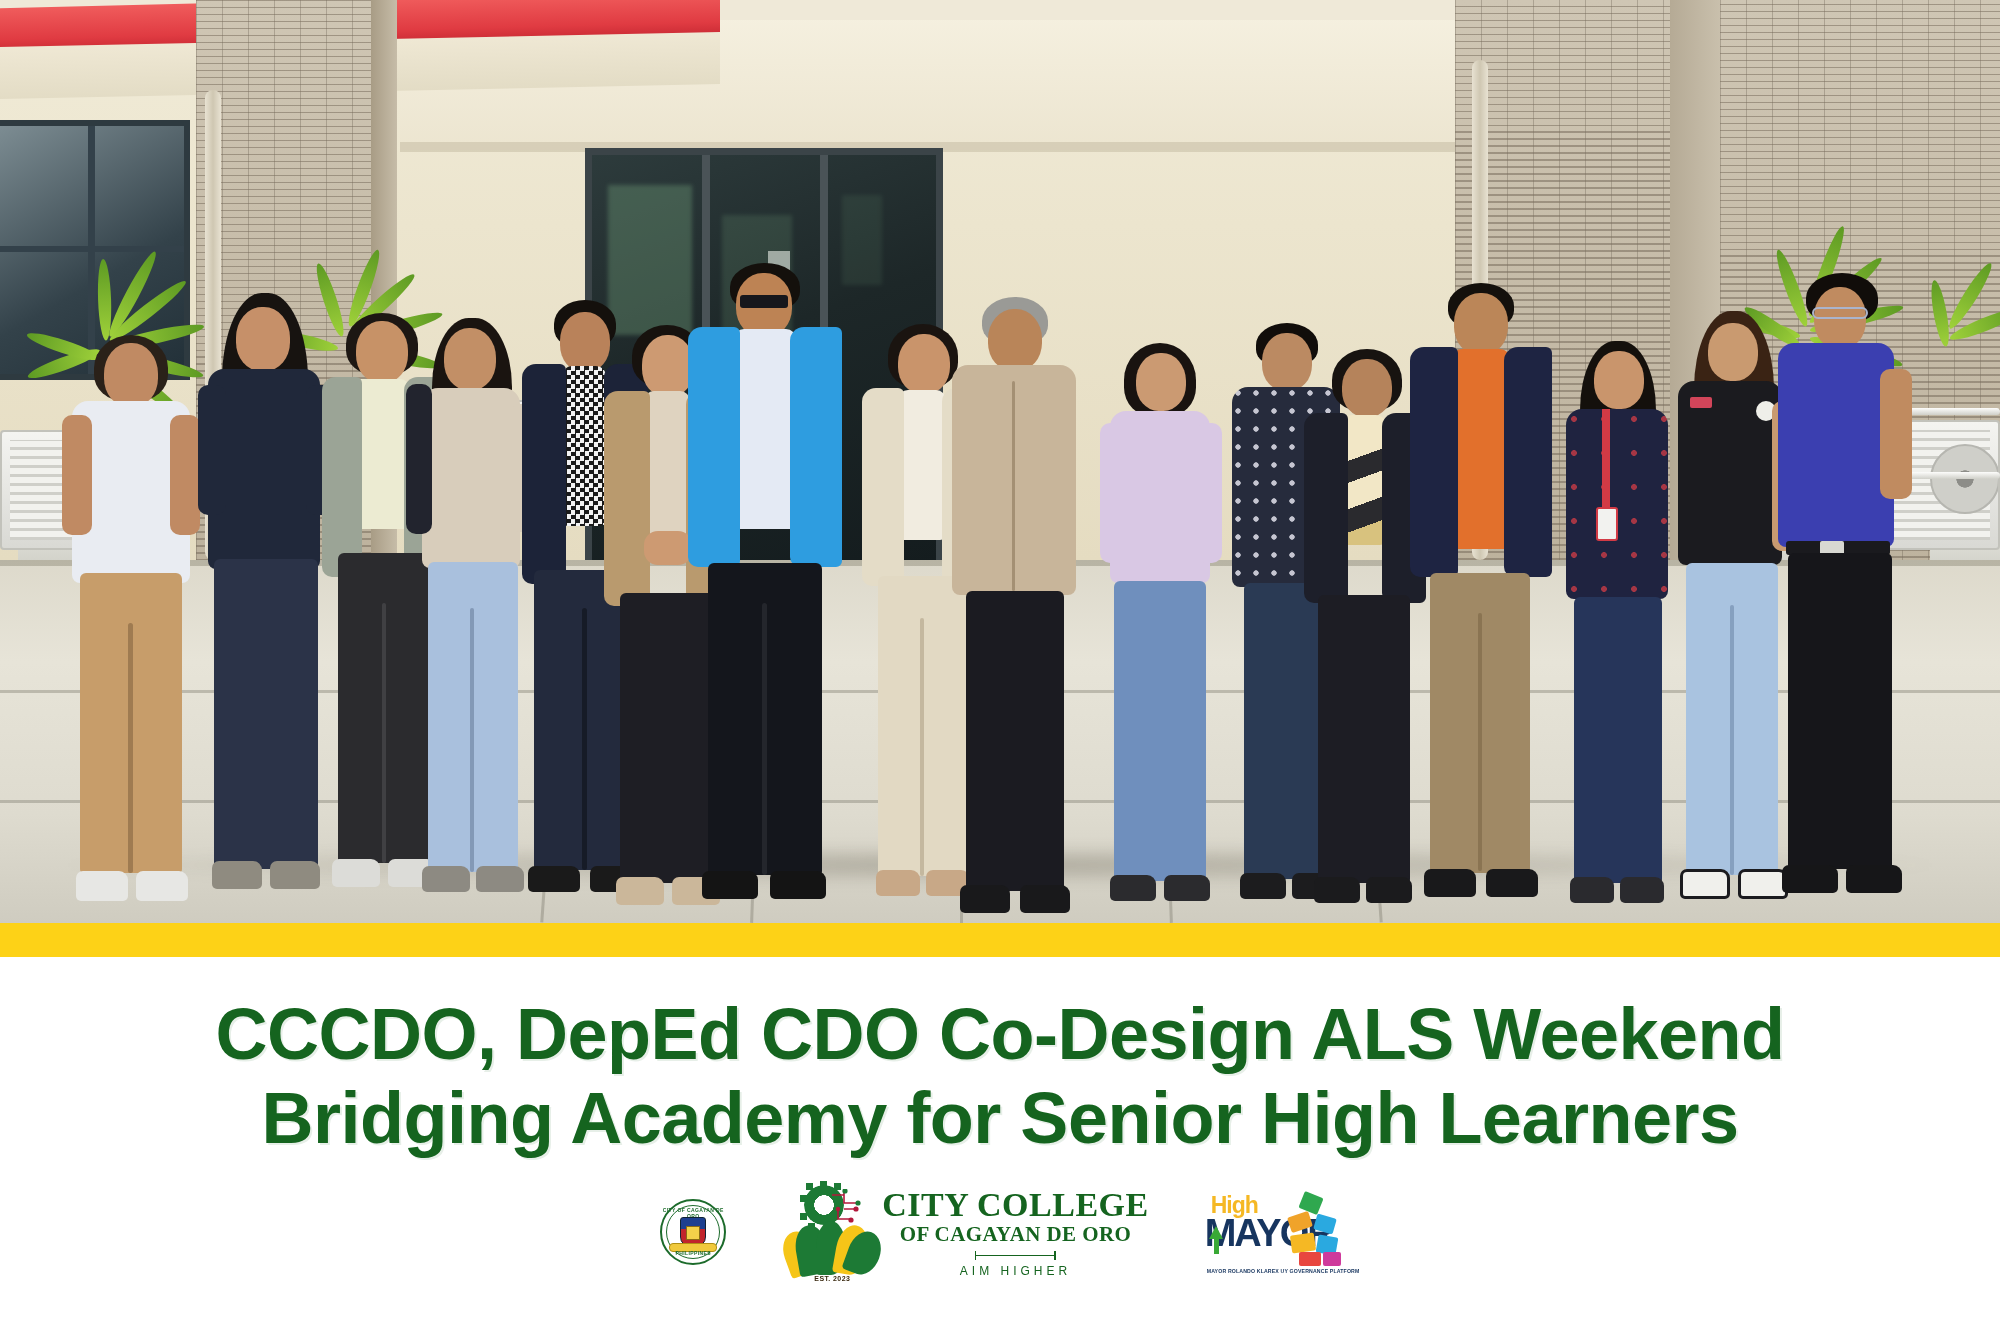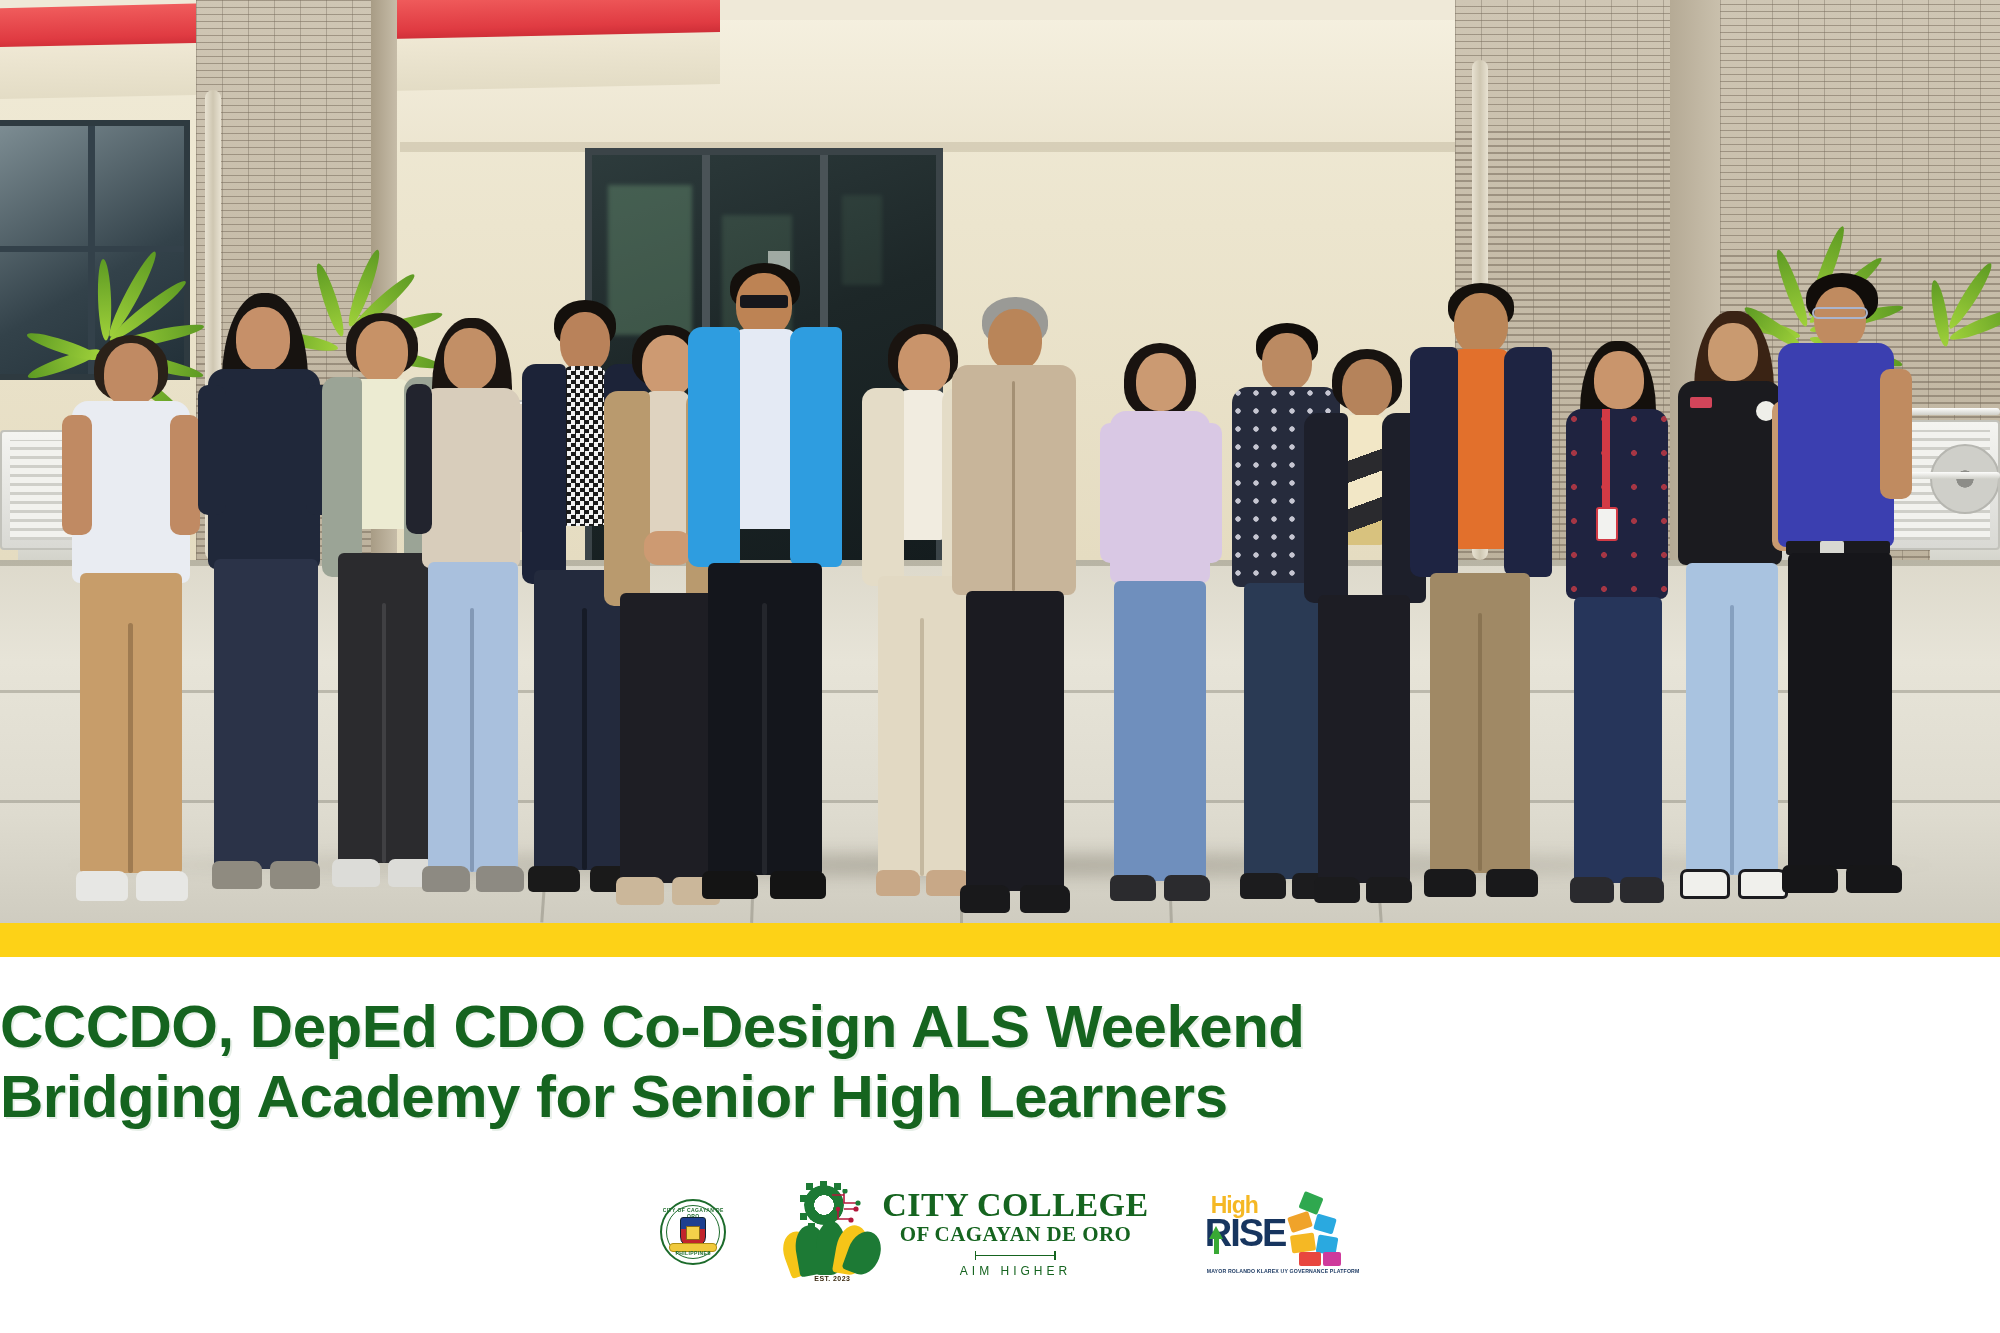--- a/index.html
+++ b/index.html
@@ -107,22 +107,22 @@
   .arm { position:absolute; border-radius:10px; }
   .shoe { position:absolute; border-radius:7px 9px 5px 5px; }
   .inner { position:absolute; border-radius:10px 10px 6px 6px; }
 
   
   .yellow-band { position:absolute; left:0; top:923px; width:2000px; height:34px;
                  background:#fdd217; }
 
   
   .caption { position:absolute; left:0; top:957px; width:2000px; height:376px; background:#fff; }
-  .title { position:absolute; left:0; top:35px; width:2000px; text-align:left;
-           color:#15641f; font-weight:bold; font-size:60px; line-height:1.17;
+  .title { position:absolute; left:0; top:35px; width:2000px; text-align:center;
+           color:#15641f; font-weight:bold; font-size:72px; line-height:1.17;
            letter-spacing:-0.5px; font-family:"Liberation Sans", sans-serif;
            text-shadow:2px 2px 0 rgba(21,100,31,.10); }
 
   
   .logos { position:absolute; left:0; top:215px; width:2000px; height:120px;
            display:flex; align-items:center; justify-content:center; gap:56px; }
   .logo { display:flex; align-items:center; }
 
   
   .seal { width:66px; height:66px; border-radius:50%; position:relative;
@@ -533,21 +533,21 @@
               <span class="ln"></span>
               <span class="cap"></span>
           </div>
           <div class="t3">AIM HIGHER</div>
         </div>
       </div>
 
       <div class="logo">
         <div class="rise">
           <div class="cdeo">High</div>
-          <div class="word">RISE</div>
+          <div class="word">MAYOR</div>
           <div class="arrow"></div>
           <div class="arrowstem"></div>
           <div class="chev" style="left:96px;top:2px;width:20px;height:18px;background:#2fa84f;transform:rotate(22deg);border-radius:2px;"></div>
           <div class="chev" style="left:84px;top:22px;width:22px;height:16px;background:#f0a32a;transform:rotate(-18deg);border-radius:2px;"></div>
           <div class="chev" style="left:110px;top:24px;width:20px;height:16px;background:#2aa9e0;transform:rotate(16deg);border-radius:2px;"></div>
           <div class="chev" style="left:86px;top:42px;width:24px;height:18px;background:#f5b824;transform:rotate(-8deg);border-radius:2px;"></div>
           <div class="chev" style="left:112px;top:44px;width:20px;height:18px;background:#2aa9e0;transform:rotate(10deg);border-radius:2px;"></div>
           <div class="chev" style="left:94px;top:60px;width:22px;height:14px;background:#e8463f;border-radius:2px;"></div>
           <div class="chev" style="left:118px;top:60px;width:18px;height:14px;background:#cf3a9c;border-radius:2px;"></div>
           <div class="tag">MAYOR ROLANDO KLAREX UY GOVERNANCE PLATFORM</div>

